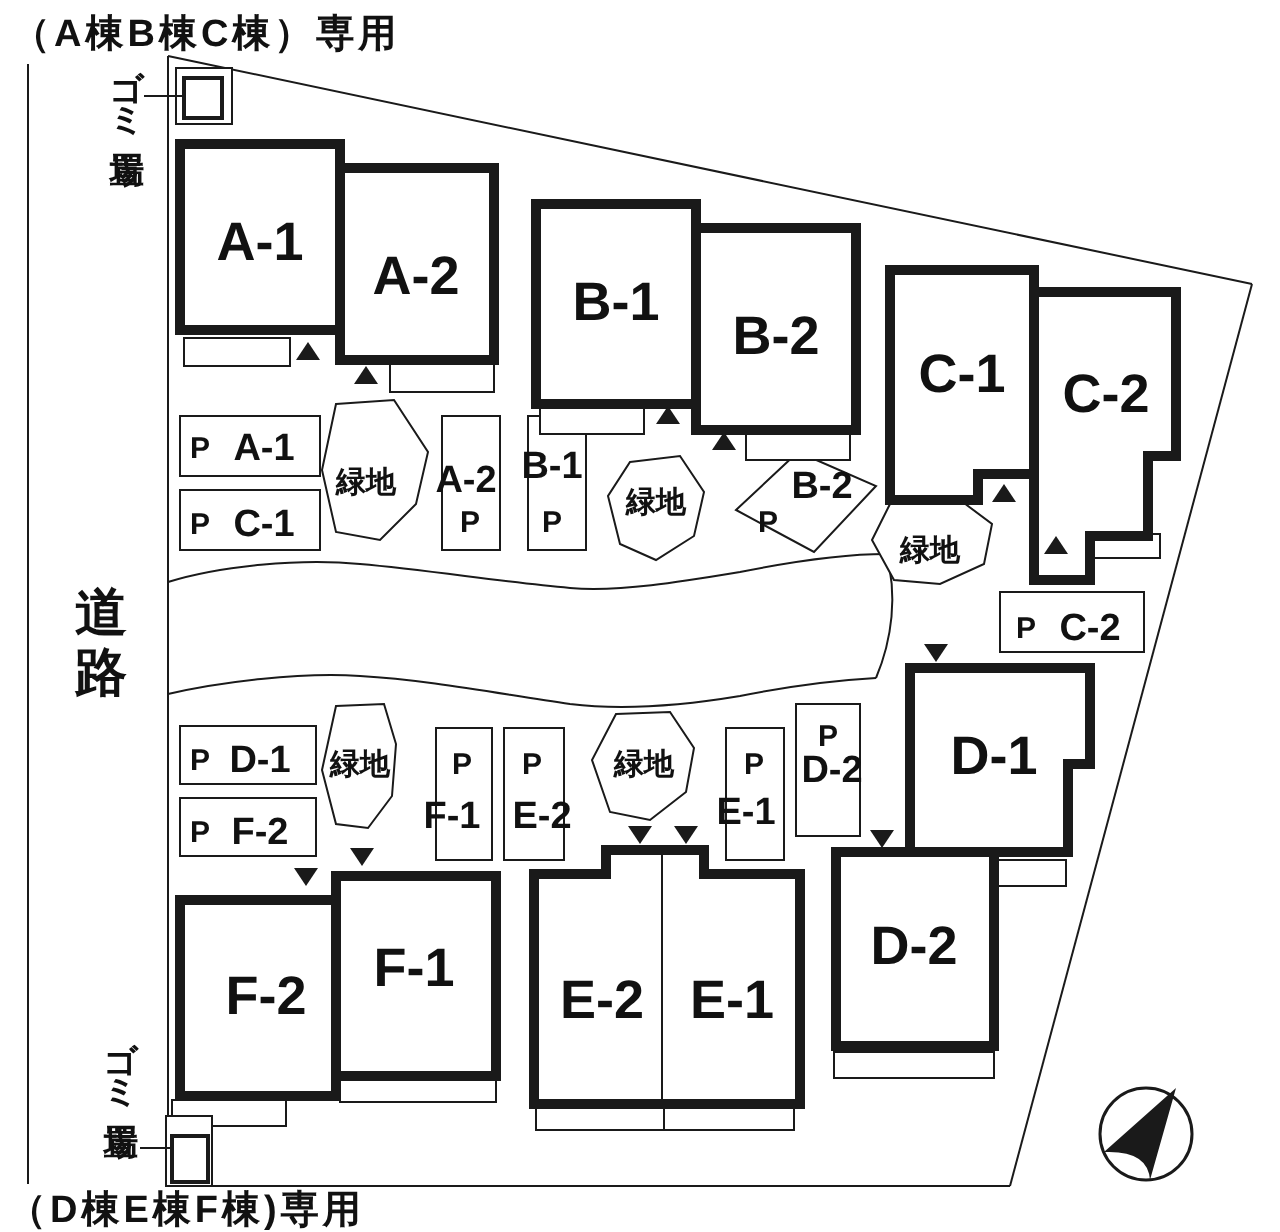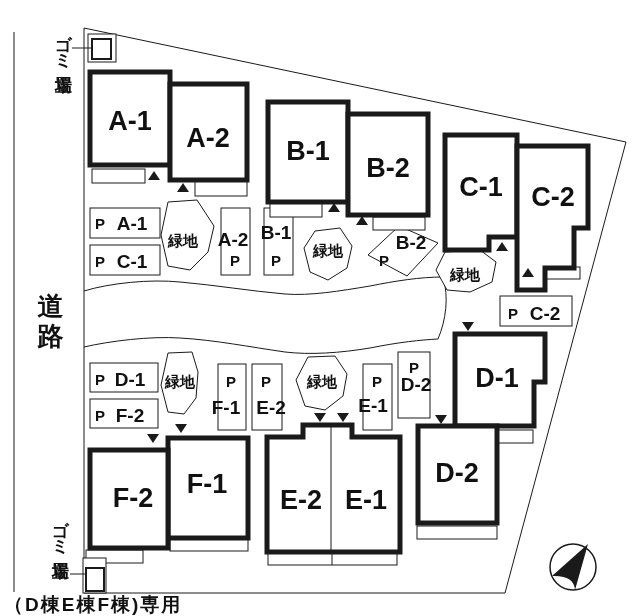--- a/index.html
+++ b/index.html
@@ -174,18 +174,19 @@
 
   <g text-anchor="middle">
     <text class="glabel" x="183" y="246">緑地</text>
     <text class="glabel" x="328" y="256">緑地</text>
     <text class="glabel" x="465" y="280">緑地</text>
     <text class="glabel" x="180" y="387">緑地</text>
     <text class="glabel" x="322" y="387">緑地</text>
   </g>
 </svg>
 
+<div class="caption top">（A棟B棟C棟）専用</div>
 <div class="caption bottom">（D棟E棟F棟)専用</div>
 <div class="vtext road-label">道路</div>
 <div class="vtext garbage-label-top">ゴミ置場</div>
 <div class="vtext garbage-label-bottom">ゴミ置場</div>
 
 </div>
 
 </body></html>

